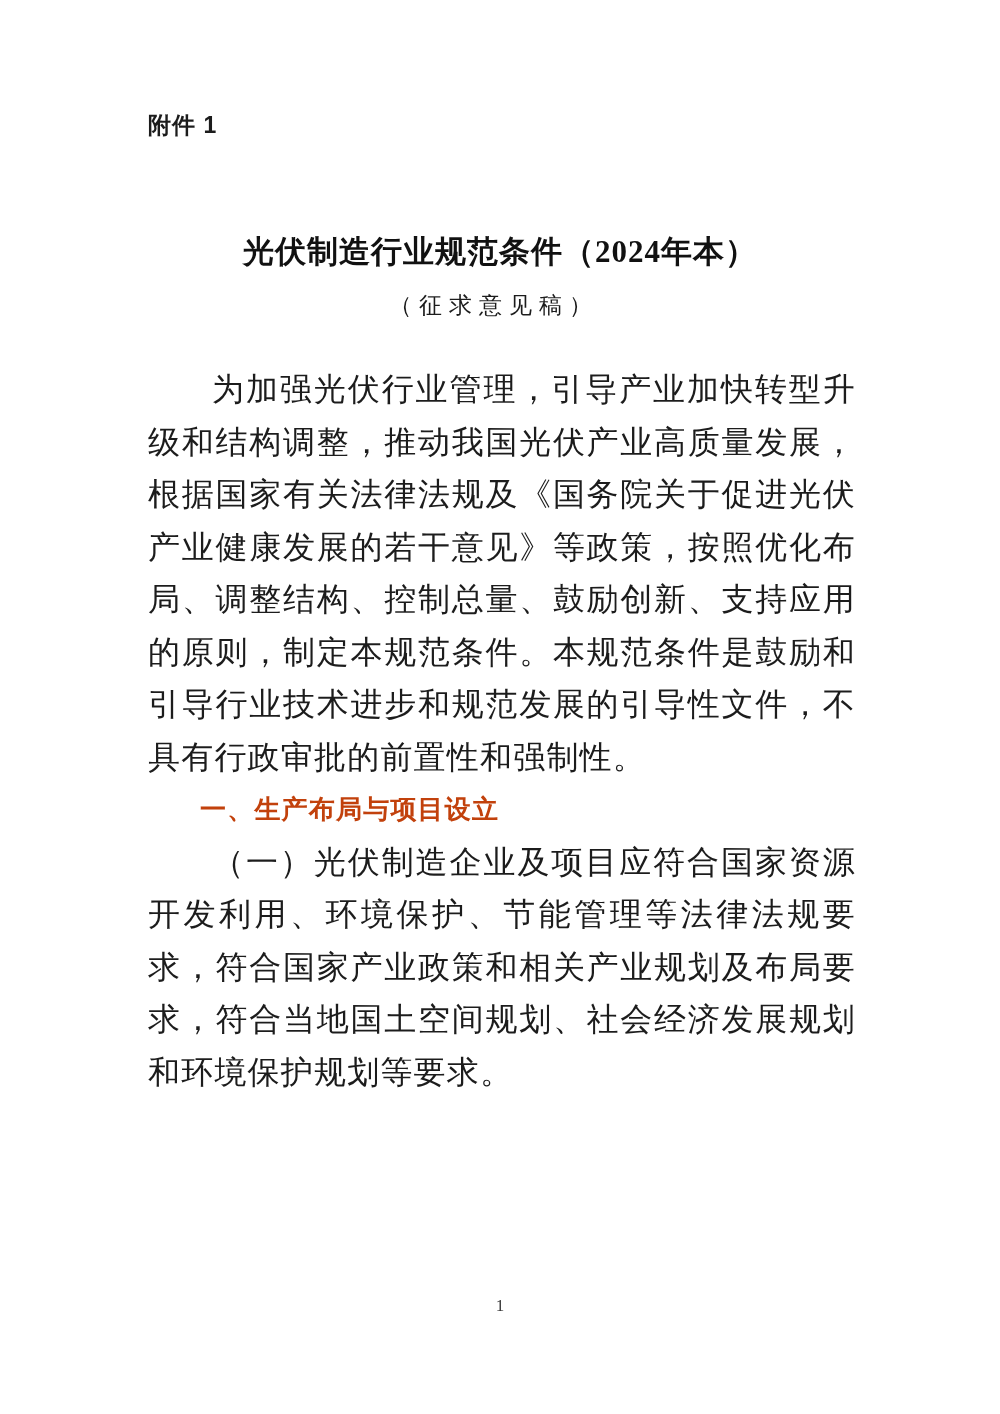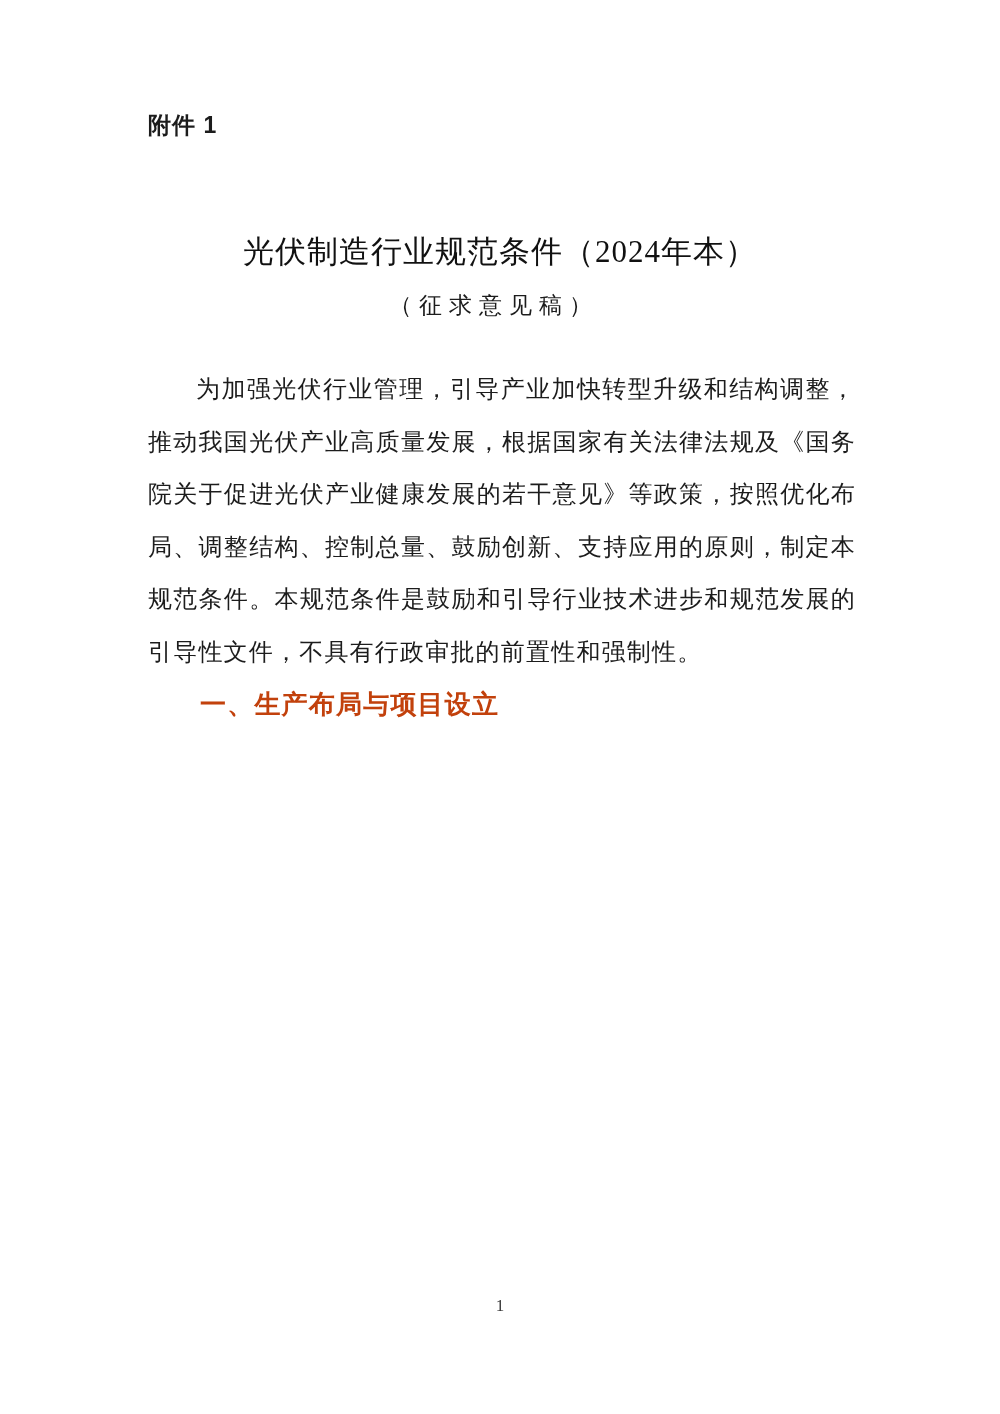--- a/index.html
+++ b/index.html
@@ -26,21 +26,21 @@
     letter-spacing: 1px;
     color: #1c1c1c;
   }
   .doc-title {
     position: absolute;
     left: 0;
     right: 0;
     top: 231px;
     text-align: center;
     font-family: "Liberation Serif", serif;
-    font-weight: 400;
+    font-weight: 700;
     font-size: 31px;
     letter-spacing: 1px;
     color: #111111;
   }
   .doc-subtitle {
     position: absolute;
     left: 0;
     right: 12px;
     top: 290px;
     text-align: center;
@@ -48,21 +48,21 @@
     letter-spacing: 7px;
     color: #1c1c1c;
   }
   .content {
     position: absolute;
     left: 148px;
     top: 363px;
     width: 708px;
   }
   .para {
-    font-size: 24px;
+    font-size: 32px;
     line-height: 52.5px;
     letter-spacing: 1.2px;
     text-align: justify;
     text-justify: inter-character;
     text-align-last: left;
     text-indent: 2em;
     color: #1c1c1c;
   }
   .section-heading {
     font-family: "Liberation Sans", sans-serif;
@@ -92,18 +92,19 @@
 
   <h1 class="doc-title">光伏制造行业规范条件（2024年本）</h1>
 
   <div class="doc-subtitle">（征求意见稿）</div>
 
   <div class="content">
     <p class="para">为加强光伏行业管理，引导产业加快转型升级和结构调整，推动我国光伏产业高质量发展，根据国家有关法律法规及《国务院关于促进光伏产业健康发展的若干意见》等政策，按照优化布局、调整结构、控制总量、鼓励创新、支持应用的原则，制定本规范条件。本规范条件是鼓励和引导行业技术进步和规范发展的引导性文件，不具有行政审批的前置性和强制性。</p>
 
     <h2 class="section-heading">一、生产布局与项目设立</h2>
 
+    <p class="para">（一）光伏制造企业及项目应符合国家资源开发利用、环境保护、节能管理等法律法规要求，符合国家产业政策和相关产业规划及布局要求，符合当地国土空间规划、社会经济发展规划和环境保护规划等要求。</p>
 
   </div>
 
   <div class="page-number">1</div>
 
 </div>
 
 </body></html>

